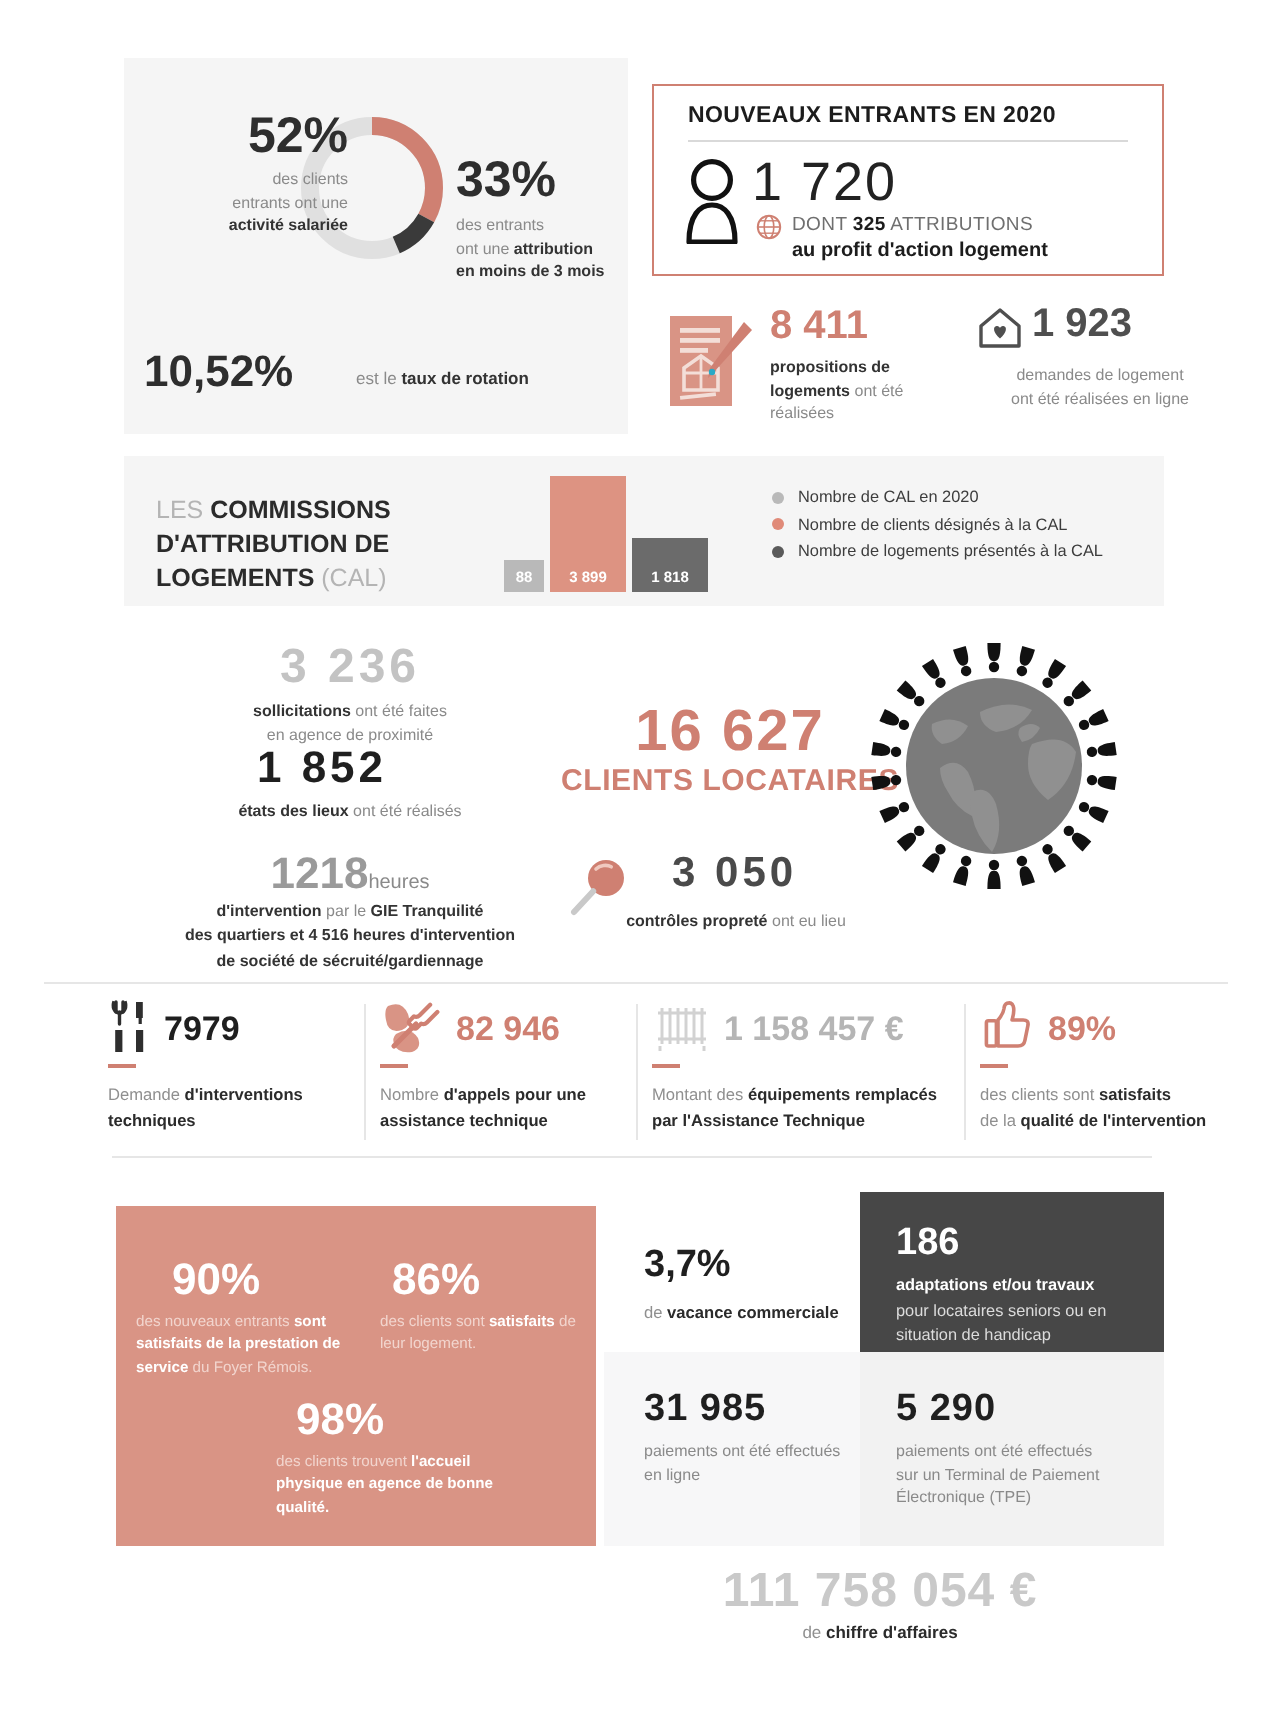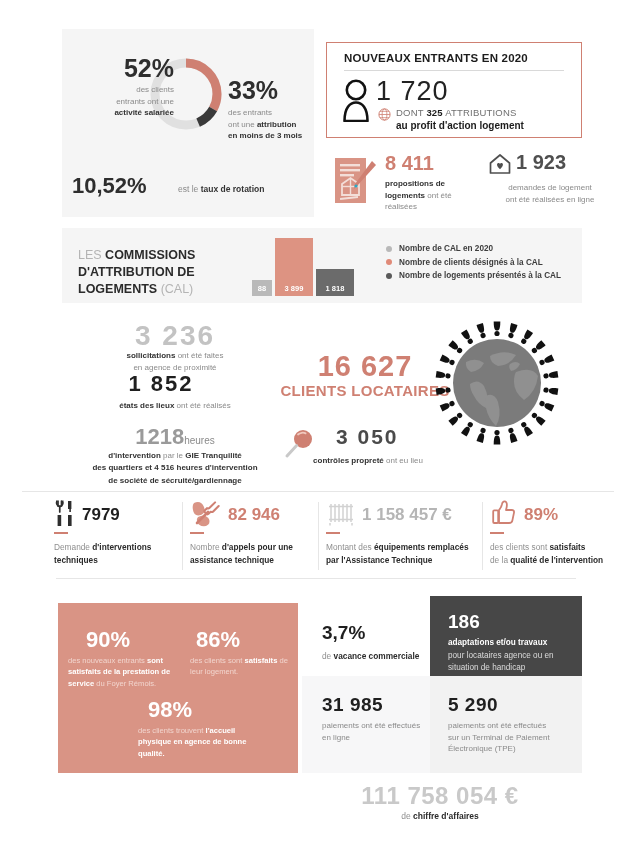--- a/index.html
+++ b/index.html
@@ -56,26 +56,26 @@
   #cal-panel{left:62px;top:228px;width:520px;height:75px;background:#f5f5f5;}
   #cal-title{left:78px;top:247px;width:150px;font-size:12.5px;line-height:1.35;color:#b4b4b4;font-weight:normal;}
   #cal-title b{color:#2b2b2b;font-weight:bold;}
   #cal-chart{left:236px;top:238px;width:120px;height:58px;}
   .bar{position:absolute;bottom:0;box-sizing:border-box;}
   .bar span{position:absolute;bottom:3px;left:0;right:0;text-align:center;color:#fff;font-size:7.5px;font-weight:bold;}
   #bar-0{left:0px;width:20px;height:16px;background:#b9b9b9;margin-left:16px;}
   #bar-1{left:39px;width:38px;height:58px;background:#dd9382;}
   #bar-2{left:80px;width:38px;height:33px;background:#6b6b6b;}
   #cal-legend{left:386px;top:244px;}
-  .leg-row{display:flex;align-items:center;margin-bottom:4.5px;font-weight:bold;}
+  .leg-row{display:flex;align-items:center;margin-bottom:4.5px;}
   .leg-dot{width:6px;height:6px;border-radius:50%;margin-right:7px;flex:none;}
   .leg-text{font-size:8.2px;color:#3d3d3d;}
 
   
-  #num-3236{left:80px;top:322px;width:190px;text-align:center;font-size:28px;color:#c3c3c3;letter-spacing:2px;}
+  #num-3236{left:80px;top:322px;width:190px;text-align:center;font-size:24px;color:#c3c3c3;letter-spacing:2px;}
   #cap-3236{left:80px;top:350px;width:190px;text-align:center;}
   #num-1852{left:66px;top:373px;width:190px;text-align:center;font-size:22px;color:#1f1f1f;letter-spacing:2px;}
   #num-1218-wrap{left:60px;top:424px;width:230px;text-align:center;}
   #num-1218{font-size:22px;color:#9a9a9a;font-weight:bold;letter-spacing:0px;}
   #txt-heures{font-size:10px;color:#8a8a8a;}
   #cap-1218{left:40px;top:450px;width:270px;text-align:center;line-height:1.55;}
   #cap-1852{left:70px;top:400px;width:210px;text-align:center;}
 
   
   #num-16627{left:280px;top:350px;width:170px;text-align:center;font-size:29px;color:#cf8072;font-weight:bold;letter-spacing:1px;}
@@ -514,21 +514,21 @@
 
   <div class="abs" id="pct-37">3,7%</div>
   <div class="abs cap" id="cap-37">
     <span>de </span><b>vacance commerciale</b>
   </div>
 
   <div class="abs" id="dark-panel"></div>
   <div class="abs" id="num-186">186</div>
   <div class="abs" id="cap-186">
     <b>adaptations et/ou travaux</b><br>
-    <span>pour locataires agence ou en</span><br>
+    <span>pour locataires seniors ou en</span><br>
     <span>situation de handicap</span>
   </div>
 
   <div class="abs" id="light-panel-a"></div>
   <div class="abs" id="light-panel-b"></div>
 
   <div class="abs" id="num-31985">31 985</div>
   <div class="abs cap" id="cap-31985">
     <span>paiements ont été effectués</span><br>
     <span>en ligne</span>

